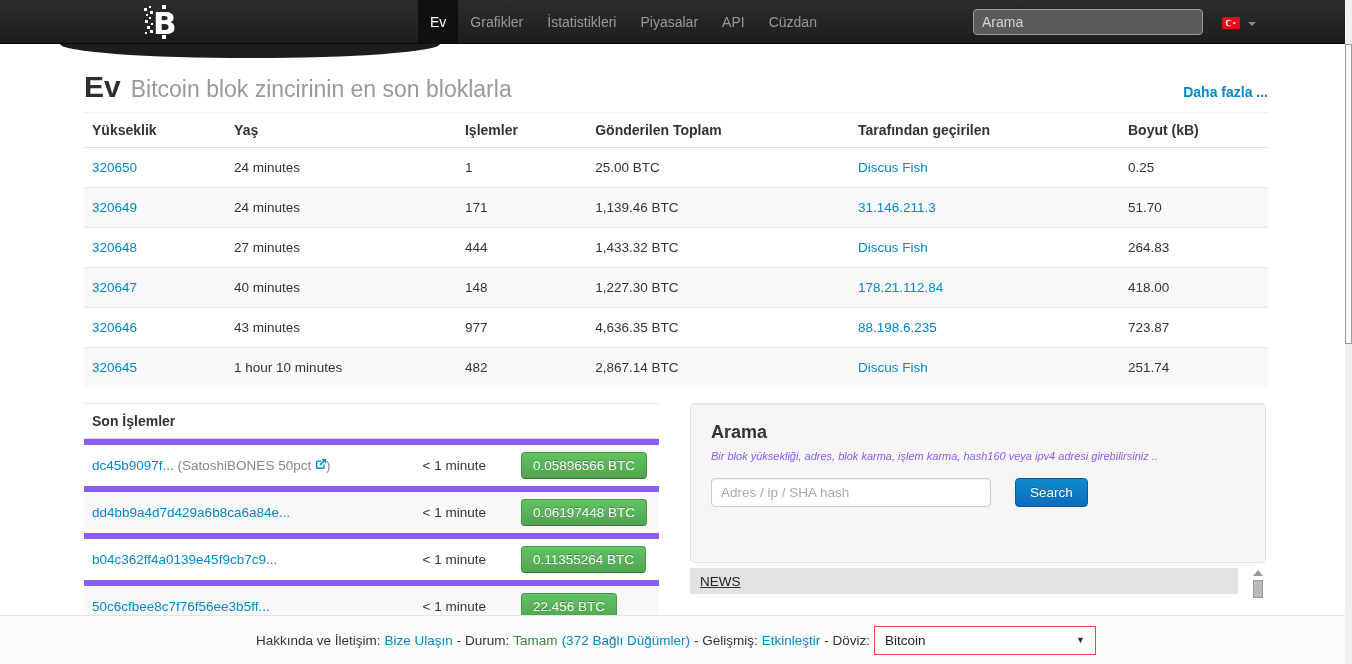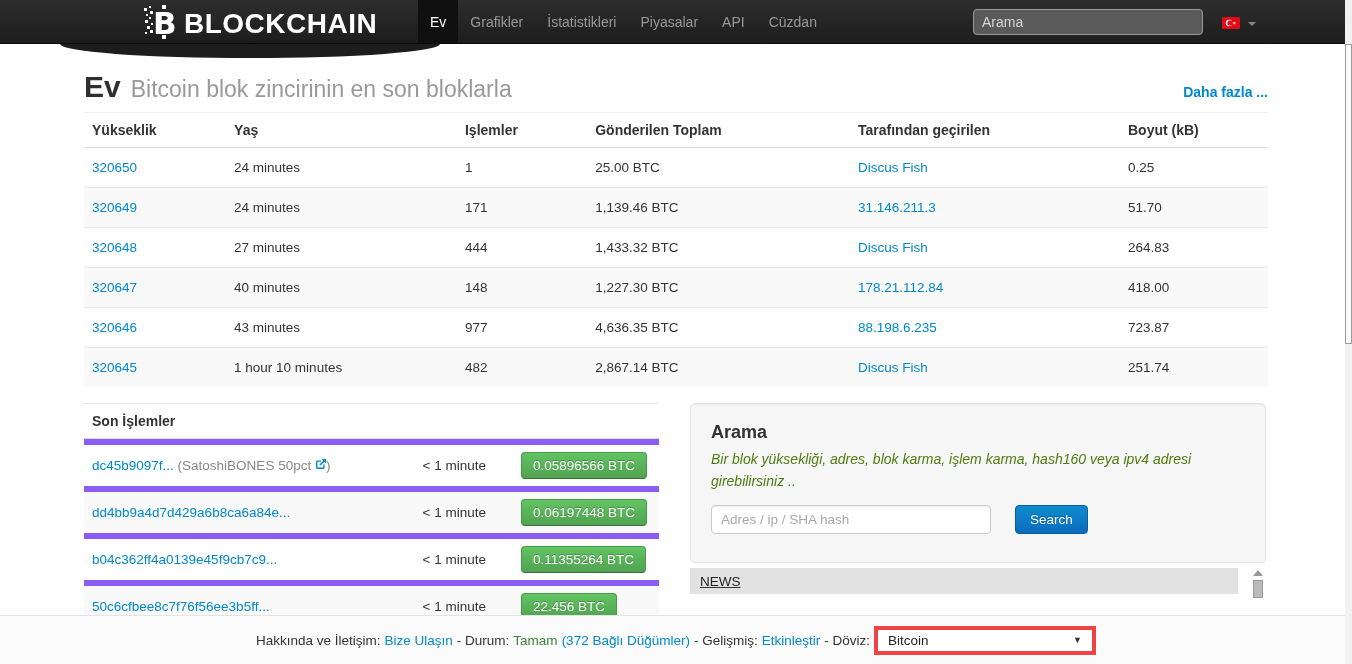--- a/index.html
+++ b/index.html
@@ -67,21 +67,21 @@
     background:linear-gradient(#62c462,#51a351); border:1px solid #459b45; border-bottom-color:#387038;
     border-radius:4px; text-shadow:0 -1px 0 rgba(0,0,0,.25); cursor:pointer;
   }
 
   
   .well {
     background:#f6f6f6; border:1px solid #e3e3e3; border-radius:5px;
     padding:18px 20px; height:160px; box-shadow:inset 0 1px 1px rgba(0,0,0,.05);
   }
   .well-title { margin:0 0 5px; font-size:18px; font-weight:bold; color:#333; }
-  .well-desc { font-style:italic; color:#4d7c0f; font-size:14px; line-height:1.6; margin:0 0 12px; }
+  .well-desc { font-style:italic; color:#8b5cf6; font-size:11px; line-height:1.6; margin:0 0 12px; }
   .search-row { display:flex; align-items:center; }
   .search-input {
     width:280px; height:29px; border:1px solid #ccc; border-radius:4px; padding:0 9px;
     font-size:13.5px; color:#333; outline:none; box-shadow:inset 0 1px 1px rgba(0,0,0,.075);
     font-family:"Liberation Sans", sans-serif; background:#fff;
   }
   .search-input::placeholder { color:#a9a9a9; }
   .btn-primary {
     margin-left:24px; padding:6px 14px; font-size:13.5px; color:#fff;
     background:linear-gradient(#0e8ccd,#0b6cbd); border:1px solid #0a5a9e; border-radius:4px;
@@ -98,21 +98,21 @@
   
   .footer {
     position:absolute; left:0; bottom:0; width:1352px; height:49px; z-index:20;
     background:#fbfbfb; border-top:1px solid #e4e4e4;
     display:flex; align-items:center; justify-content:center; font-size:13.5px; color:#333;
   }
   .footer span, .footer a { margin:3px 2px; white-space:nowrap; }
   .status-ok { color:#3c863c; }
   .currency-select {
     display:inline-flex; align-items:center; justify-content:space-between;
-    width:222px; height:29px; background:#fff; border:4px solid #ef4444;
+    width:222px; height:29px; background:#fff; border:1px solid #ef4444;
     padding:8px 8px; margin-left:6px; cursor:pointer; font-size:13.5px; color:#222;
   }
   .select-arrow { font-size:9px; color:#333; }
 
   
   .page-scrollbar { position:absolute; right:0; top:0; width:7px; height:664px; background:#f1f1f1; z-index:30; }
   .page-scroll-thumb { position:absolute; top:44px; left:0; width:7px; height:300px; background:#fbfbfb; border:1px solid #9c9c9c; }
 </style>
 </head>
 <body>
@@ -129,21 +129,20 @@
         <rect x="4" y="10" width="2" height="2" fill="#fff"></rect>
           <rect x="8" y="7" width="3" height="3" fill="#fff"></rect>
         <rect x="3" y="16" width="3" height="3" fill="#fff"></rect>
           <rect x="7" y="13" width="2" height="2" fill="#fff"></rect>
         <rect x="5" y="22" width="3" height="3" fill="#fff"></rect>
           <rect x="9" y="19" width="2" height="2" fill="#fff"></rect>
         <rect x="3" y="28" width="2" height="2" fill="#fff"></rect>
           <rect x="8" y="26" width="3" height="3" fill="#fff"></rect>
       </svg>
     </span>
-    <span class="logo-text">BLOCKCHAIN</span>
   </div>
   <ul class="nav-menu">
     <li class="nav-item active">Ev</li>
     <li class="nav-item">Grafikler</li>
     <li class="nav-item">İstatistikleri</li>
     <li class="nav-item">Piyasalar</li>
     <li class="nav-item">API</li>
     <li class="nav-item">Cüzdan</li>
   </ul>
   <input class="nav-search" placeholder="Arama" style="">

